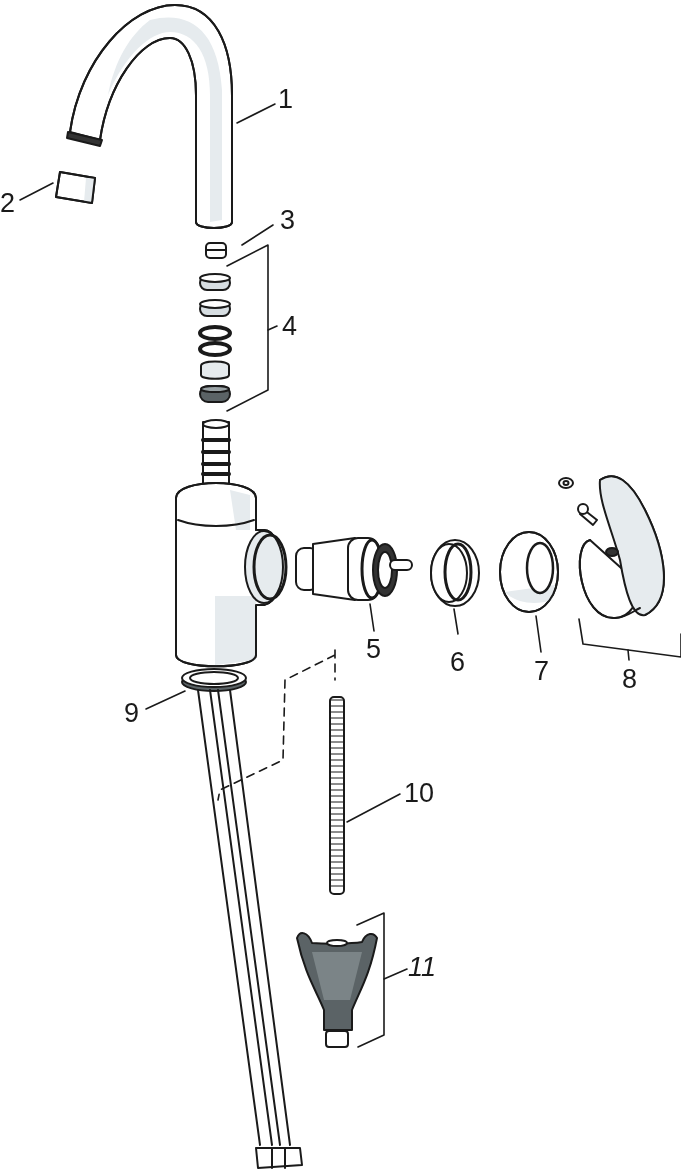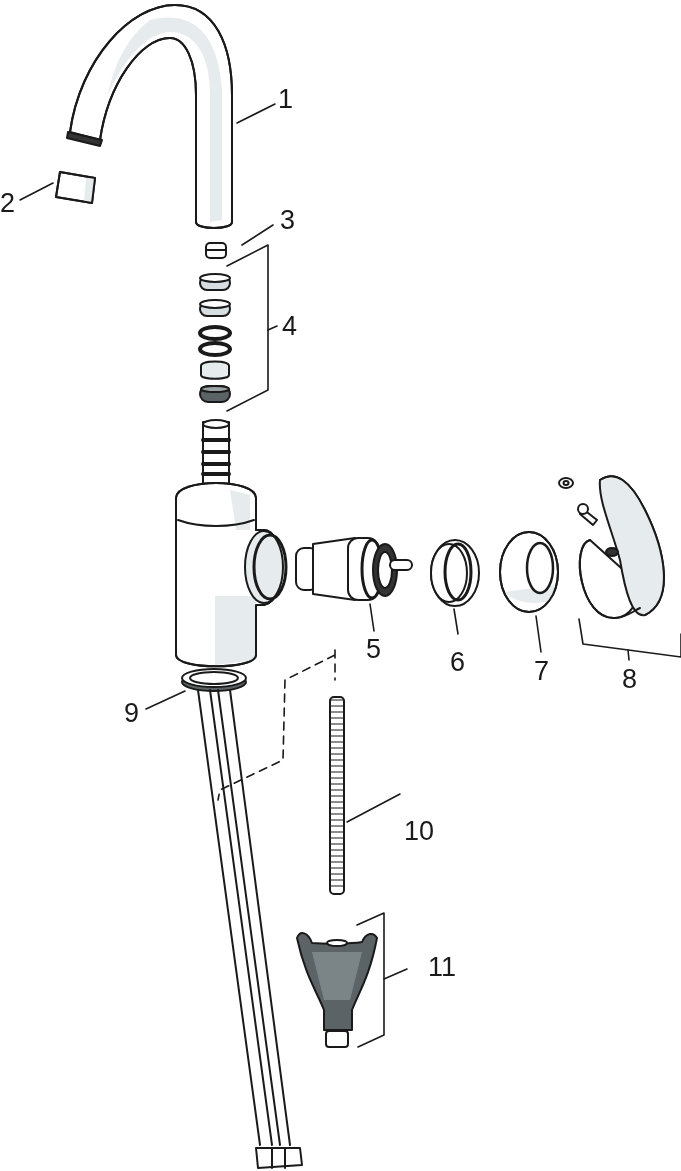--- a/index.html
+++ b/index.html
@@ -145,14 +145,14 @@
 
 <div class="label" style="left:278px;top:86px;">1</div>
 <div class="label" style="left:0px;top:190px;">2</div>
 <div class="label" style="left:280px;top:207px;">3</div>
 <div class="label" style="left:282px;top:313px;">4</div>
 <div class="label" style="left:366px;top:636px;">5</div>
 <div class="label" style="left:450px;top:649px;">6</div>
 <div class="label" style="left:534px;top:658px;">7</div>
 <div class="label" style="left:622px;top:666px;">8</div>
 <div class="label" style="left:124px;top:700px;">9</div>
-<div class="label" style="left:404px;top:780px;margin-top:38px;">10</div>
-<div class="label" style="left:428px;top:954px;">11</div>
+<div class="label" style="left:404px;top:780px;">10</div>
+<div class="label" style="left:408px;top:954px;font-style:italic;">11</div>
 
 </body></html>

